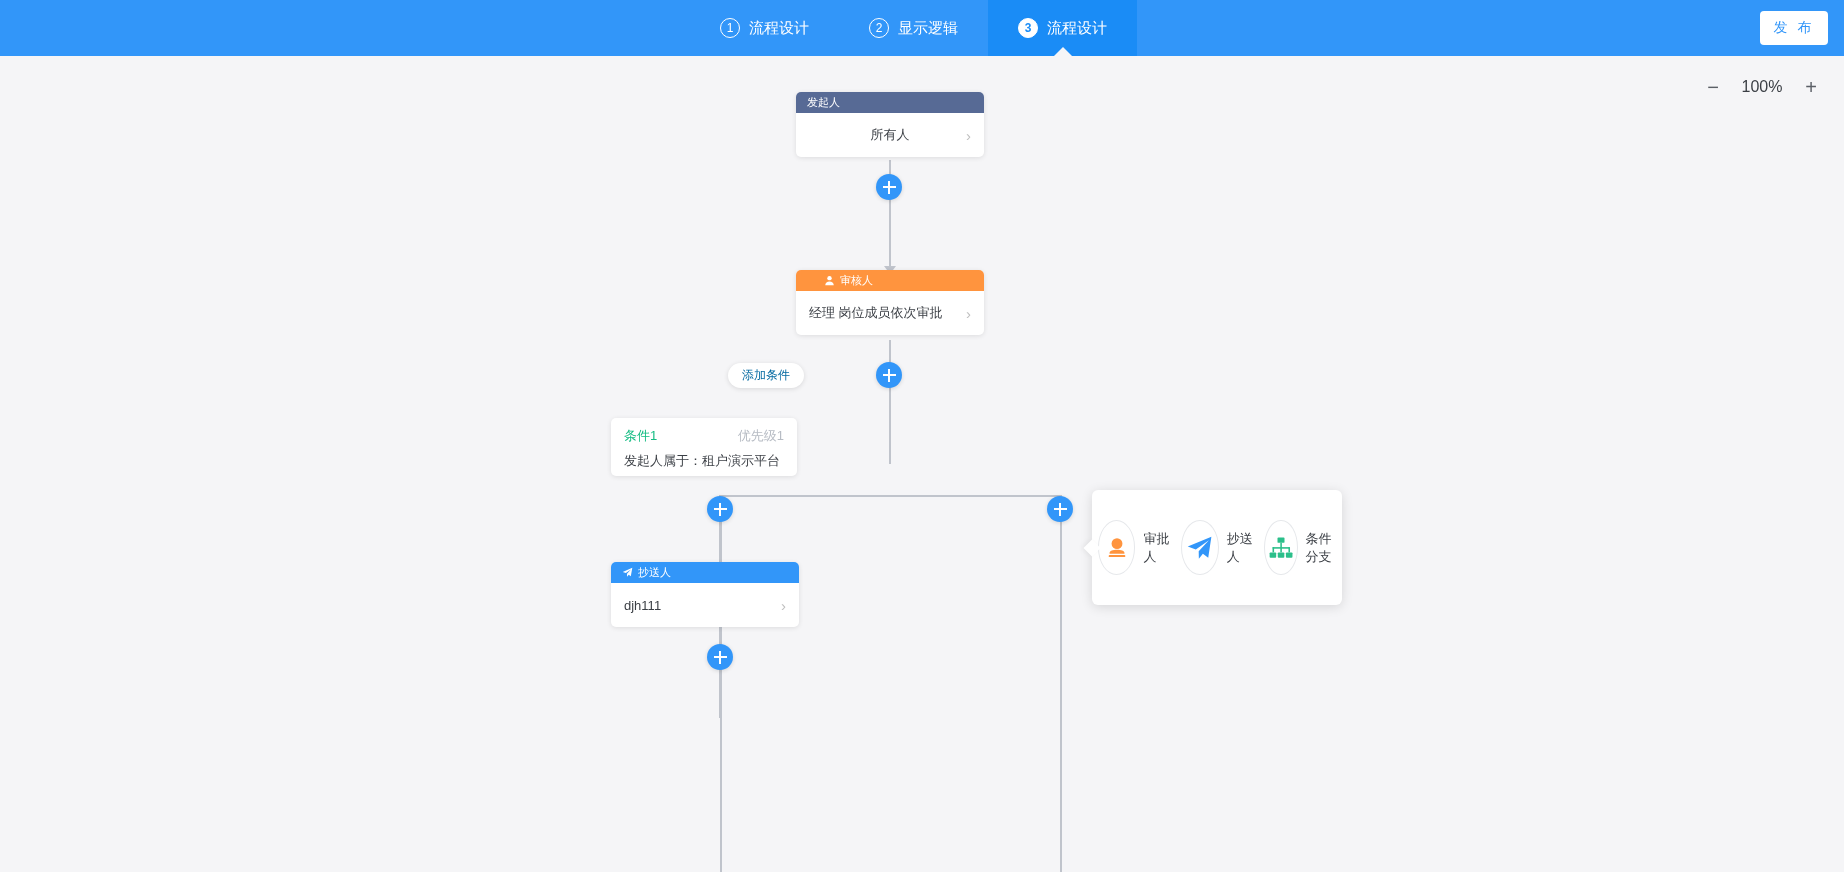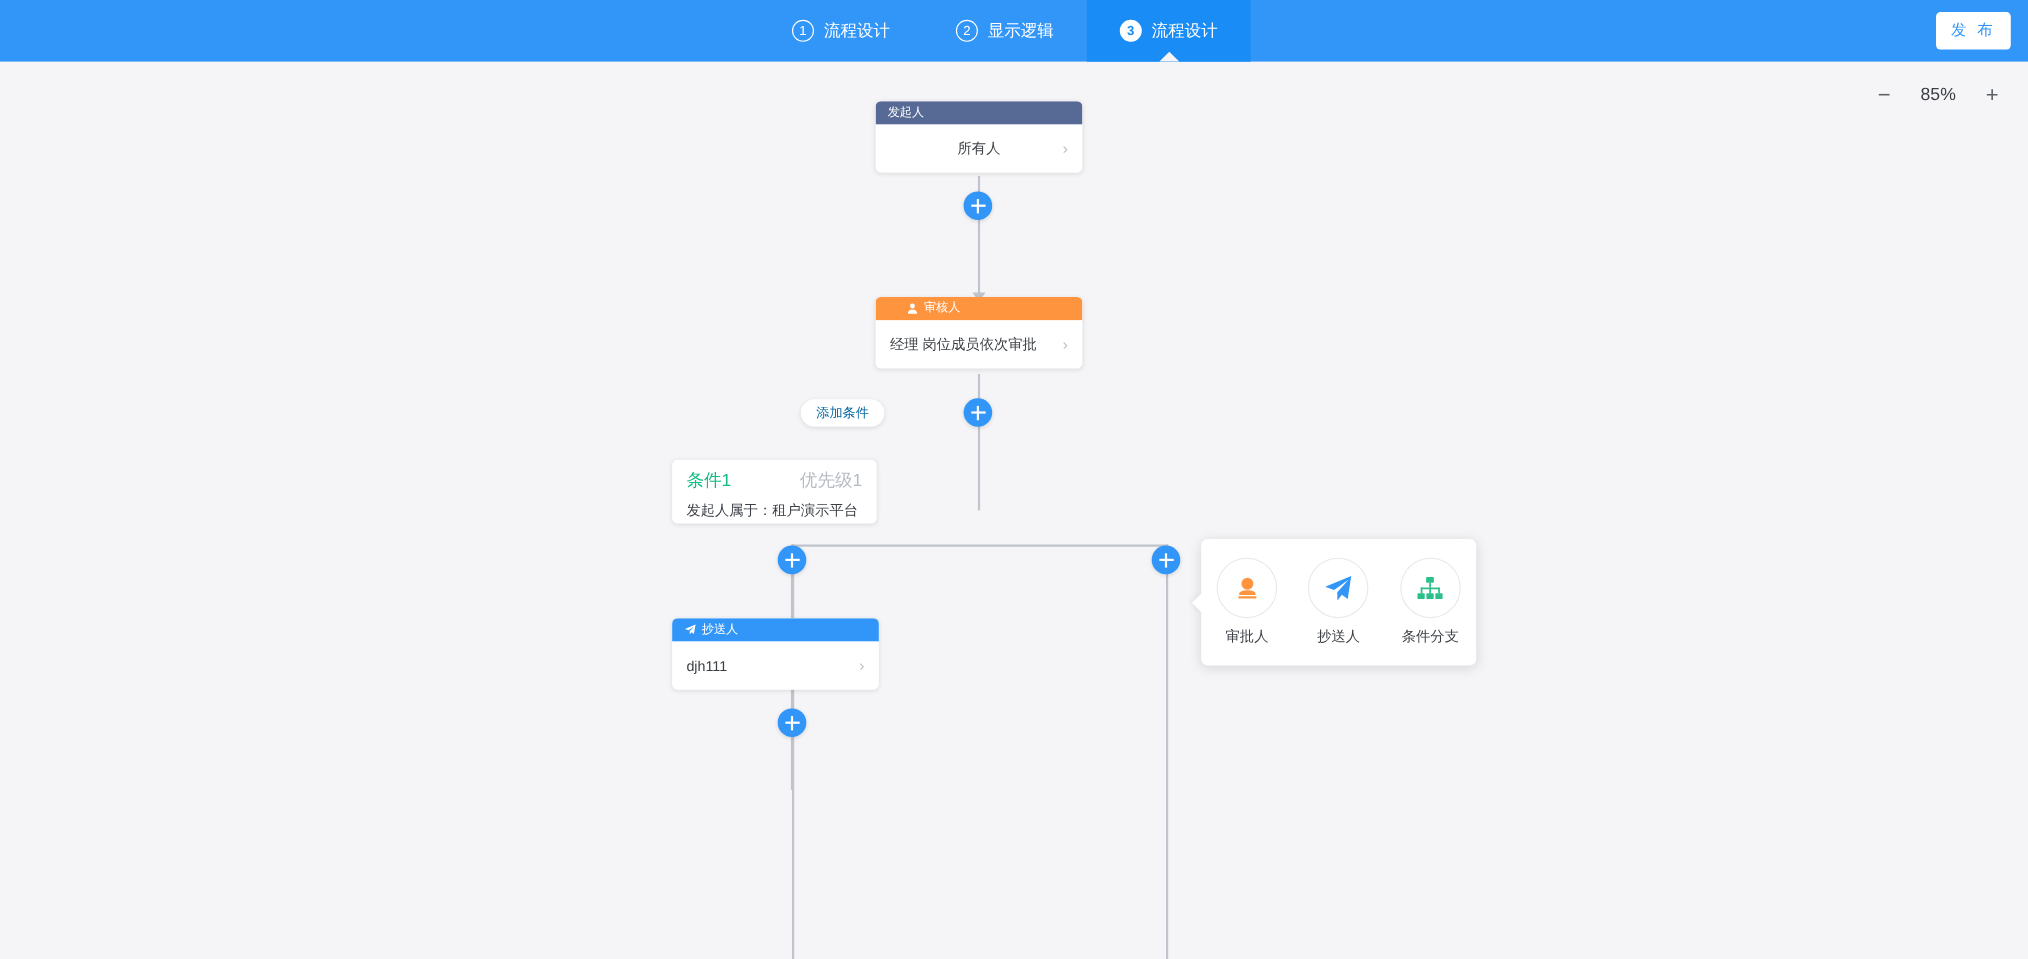--- a/index.html
+++ b/index.html
@@ -153,21 +153,21 @@
     position: absolute;
     width: 186px; height: 58px;
     background: #ffffff;
     border-radius: 5px;
     box-shadow: 0 1px 5px rgba(0,0,0,.10);
     padding: 9px 13px 0 13px;
     cursor: pointer; z-index: 10;
   }
   .cond-top {
     display: flex; align-items: center; justify-content: space-between;
-    font-size: 16px;
+    font-size: 13px;
   }
   .cond-name { color: #15bc83; }
   .cond-prio { color: #b7bcc4; }
   .cond-desc { margin-top: 7px; font-size: 13px; color: #3b3f45; }
 
   
   .add-cond {
     position: absolute;
     height: 25px; padding: 0 14px;
     background: #ffffff;
@@ -189,21 +189,21 @@
     display: flex; align-items: center; justify-content: space-around;
     z-index: 25;
   }
   .popup::before {
     content: ""; position: absolute;
     left: -6px; top: 50%; transform: translateY(-50%) rotate(45deg);
     width: 12px; height: 12px; background: #ffffff;
     box-shadow: -2px 2px 5px rgba(0,0,0,.05);
   }
   .popup-item {
-    display: flex; flex-direction: column; align-items: center; gap: 8px;
+    display: flex; flex-direction: row; align-items: center; gap: 8px;
     cursor: pointer; width: 72px;
   }
   .popup-circle {
     width: 55px; height: 55px; border-radius: 50%;
     border: 1px solid #e6e8eb;
     background: #ffffff;
     display: flex; align-items: center; justify-content: center;
   }
   .popup-label { font-size: 13px; color: #3b3f45; }
 </style>
@@ -227,21 +227,21 @@
     </div>
   </div>
 
   <button class="publish-btn">发 布</button>
 </div>
 
 <div class="canvas">
 
   <div class="zoom-ctrl">
     <div class="zoom-btn">−</div>
-    <div class="zoom-val">85%</div>
+    <div class="zoom-val">100%</div>
     <div class="zoom-btn">+</div>
   </div>
 
   <div class="line vline" style="left:889px; top:104px; height:112px;"></div>
   <div class="arrow-down" style="left:884px; top:210px;"></div>
 
   <div class="node" style="left:796px; top:36px;">
     <div class="node-head start">
       <span>发起人</span>
     </div>

